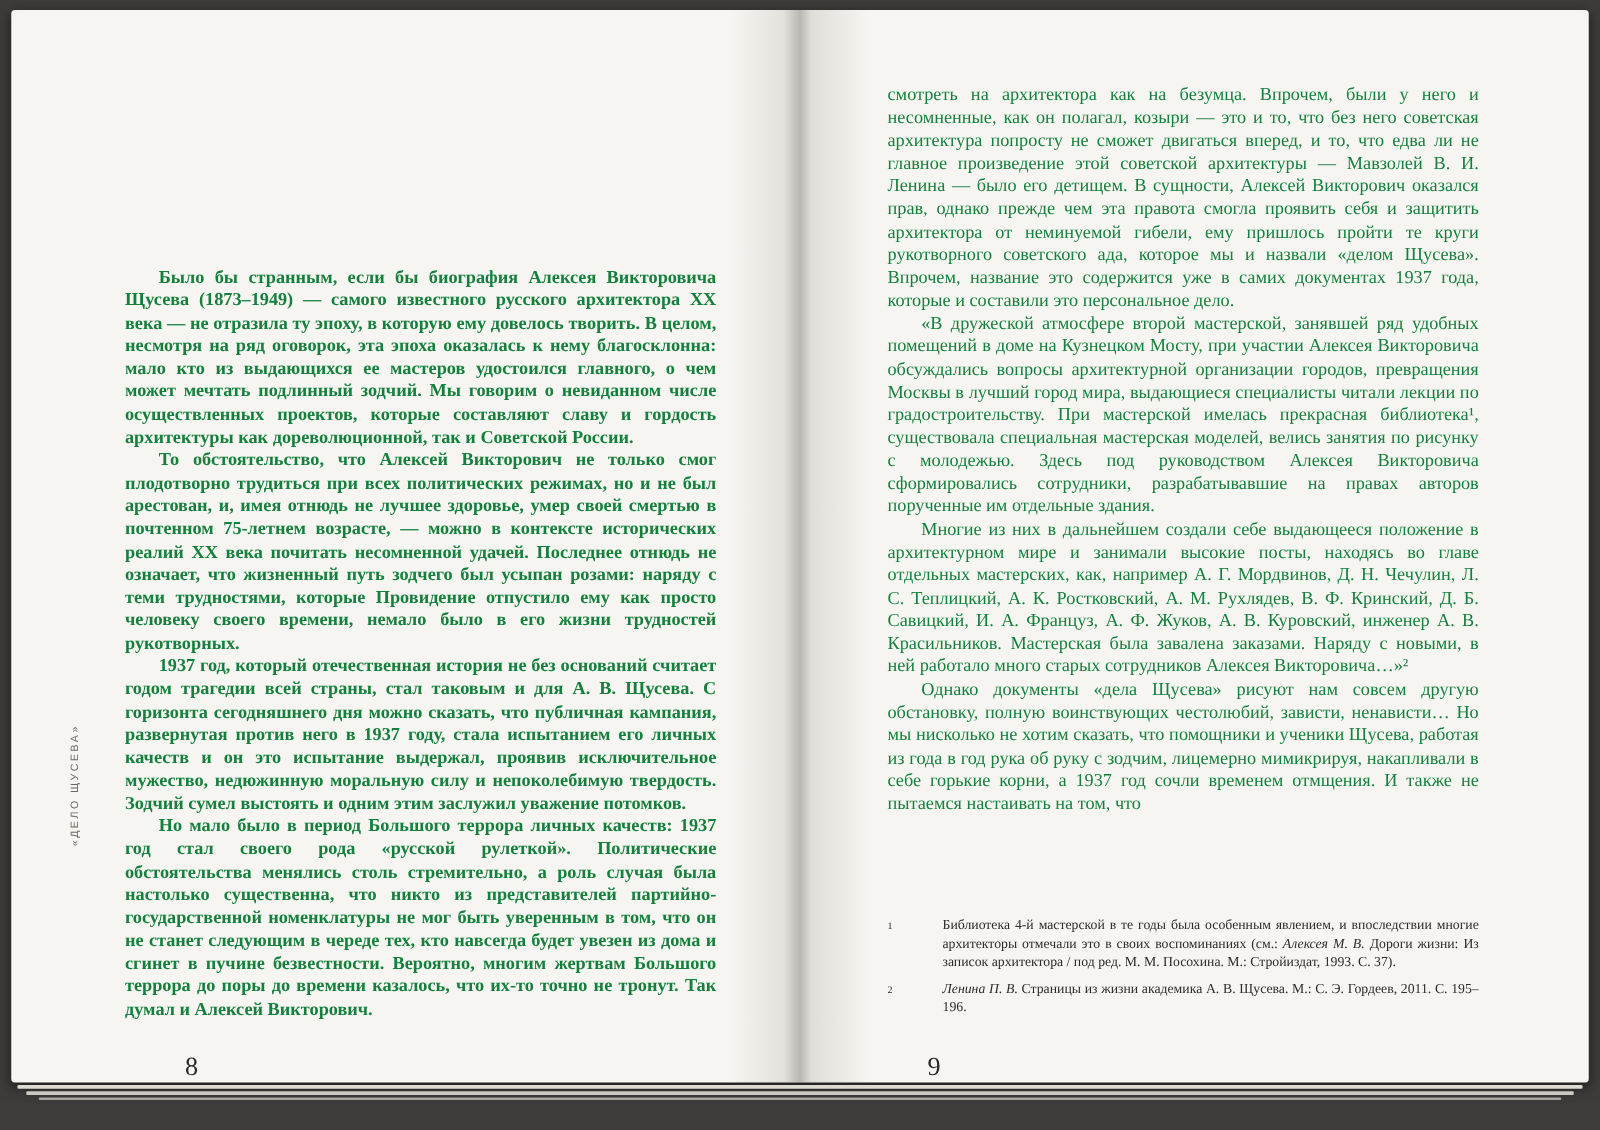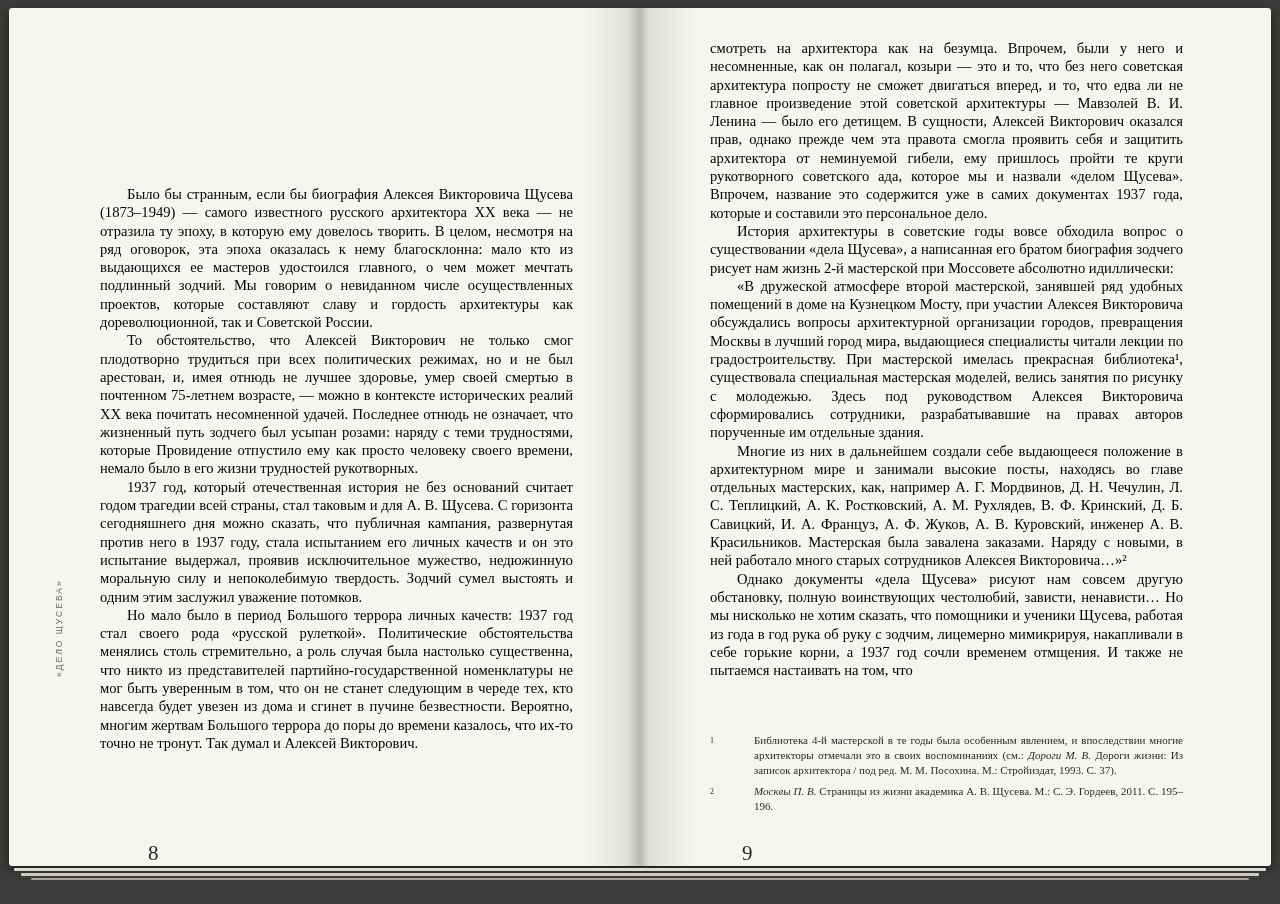--- a/index.html
+++ b/index.html
@@ -37,26 +37,27 @@
 
   .page { position: absolute; top: 0; width: 631px; height: 100%; }
   .page.left  { left: 0; }
   .page.right { left: 631px; }
 
   .body-text {
     position: absolute;
     width: 473px;
     font-size: 14.6px;
     line-height: 18.3px;
-    color: #000000;
+    color: #15803d;
     text-align: justify;
     hyphens: auto;
+    margin-top: 28px;
     -webkit-hyphens: auto;
   }
-  .left-body  { left: 91px; top: 177px; }
+  .left-body  { left: 91px; top: 177px; font-weight: bold; }
   .right-body { left: 70px; top: 31px; }
 
   .body-text p { margin: 0; }
   .body-text p.indent { text-indent: 27px; }
 
   .spine-label {
     position: absolute;
     left: 42px; top: 538px;
     height: 165px; width: 16px;
     writing-mode: vertical-rl;
@@ -125,34 +126,33 @@
         <p class="indent">1937 год, который отечественная история не без оснований считает годом трагедии всей страны, стал таковым и для А. В. Щусева. С горизонта сегодняшнего дня можно сказать, что публичная кампания, развернутая против него в 1937 году, стала испытанием его личных качеств и он это испытание выдержал, проявив исключительное мужество, недюжинную моральную силу и непоколебимую твердость. Зодчий сумел выстоять и одним этим заслужил уважение потомков.</p>
         <p class="indent">Но мало было в период Большого террора личных качеств: 1937 год стал своего рода «русской рулеткой». Политические обстоятельства менялись столь стремительно, а роль случая была настолько существенна, что никто из представителей партийно-государственной номенклатуры не мог быть уверенным в том, что он не станет следующим в череде тех, кто навсегда будет увезен из дома и сгинет в пучине безвестности. Вероятно, многим жертвам Большого террора до поры до времени казалось, что их-то точно не тронут. Так думал и Алексей Викторович.</p>
       </div>
 
       <div class="page-number">8</div>
     </div>
 
     <div class="page right">
       <div class="body-text right-body">
         <p>смотреть на архитектора как на безумца. Впрочем, были у него и несомненные, как он полагал, козыри — это и то, что без него советская архитектура попросту не сможет двигаться вперед, и то, что едва ли не главное произведение этой советской архитектуры — Мавзолей В. И. Ленина — было его детищем. В сущности, Алексей Викторович оказался прав, однако прежде чем эта правота смогла проявить себя и защитить архитектора от неминуемой гибели, ему пришлось пройти те круги рукотворного советского ада, которое мы и назвали «делом Щусева». Впрочем, название это содержится уже в самих документах 1937 года, которые и составили это персональное дело.</p>
-        <p class="indent">История архитектуры в советские годы вовсе обходила вопрос о существовании «дела Щусева», а написанная его братом биография зодчего рисует нам жизнь 2-й мастерской при Моссовете абсолютно идиллически:</p>
         <p class="indent">«В дружеской атмосфере второй мастерской, занявшей ряд удобных помещений в доме на Кузнецком Мосту, при участии Алексея Викторовича обсуждались вопросы архитектурной организации городов, превращения Москвы в лучший город мира, выдающиеся специалисты читали лекции по градостроительству. При мастерской имелась прекрасная библиотека¹, существовала специальная мастерская моделей, велись занятия по рисунку с молодежью. Здесь под руководством Алексея Викторовича сформировались сотрудники, разрабатывавшие на правах авторов порученные им отдельные здания.</p>
         <p class="indent">Многие из них в дальнейшем создали себе выдающееся положение в архитектурном мире и занимали высокие посты, находясь во главе отдельных мастерских, как, например А. Г. Мордвинов, Д. Н. Чечулин, Л. С. Теплицкий, А. К. Ростковский, А. М. Рухлядев, В. Ф. Кринский, Д. Б. Савицкий, И. А. Француз, А. Ф. Жуков, А. В. Куровский, инженер А. В. Красильников. Мастерская была завалена заказами. Наряду с новыми, в ней работало много старых сотрудников Алексея Викторовича…»²</p>
         <p class="indent">Однако документы «дела Щусева» рисуют нам совсем другую обстановку, полную воинствующих честолюбий, зависти, ненависти… Но мы нисколько не хотим сказать, что помощники и ученики Щусева, работая из года в год рука об руку с зодчим, лицемерно мимикрируя, накапливали в себе горькие корни, а 1937 год сочли временем отмщения. И также не пытаемся настаивать на том, что</p>
       </div>
 
       <div class="footnotes">
         <div class="footnote">
           <span class="fn-marker">1</span>
-          <span class="fn-text"><span>Библиотека 4-й мастерской в те годы была особенным явлением, и впоследствии многие архитекторы отмечали это в своих воспоминаниях (см.: </span><i>Дороги М. В.</i><span> Дороги жизни: Из записок архитектора / под ред. М. М. Посохина. М.: Стройиздат, 1993. С. 37).</span></span>
+          <span class="fn-text"><span>Библиотека 4-й мастерской в те годы была особенным явлением, и впоследствии многие архитекторы отмечали это в своих воспоминаниях (см.: </span><i>Алексея М. В.</i><span> Дороги жизни: Из записок архитектора / под ред. М. М. Посохина. М.: Стройиздат, 1993. С. 37).</span></span>
         </div>
         <div class="footnote">
           <span class="fn-marker">2</span>
-          <span class="fn-text"><span></span><i>Москвы П. В.</i><span> Страницы из жизни академика А. В. Щусева. М.: С. Э. Гордеев, 2011. С. 195–196.</span></span>
+          <span class="fn-text"><span></span><i>Ленина П. В.</i><span> Страницы из жизни академика А. В. Щусева. М.: С. Э. Гордеев, 2011. С. 195–196.</span></span>
         </div>
       </div>
 
       <div class="page-number">9</div>
     </div>
 
     <div class="gutter"></div>
   </div>
 
   <div class="page-stack">

